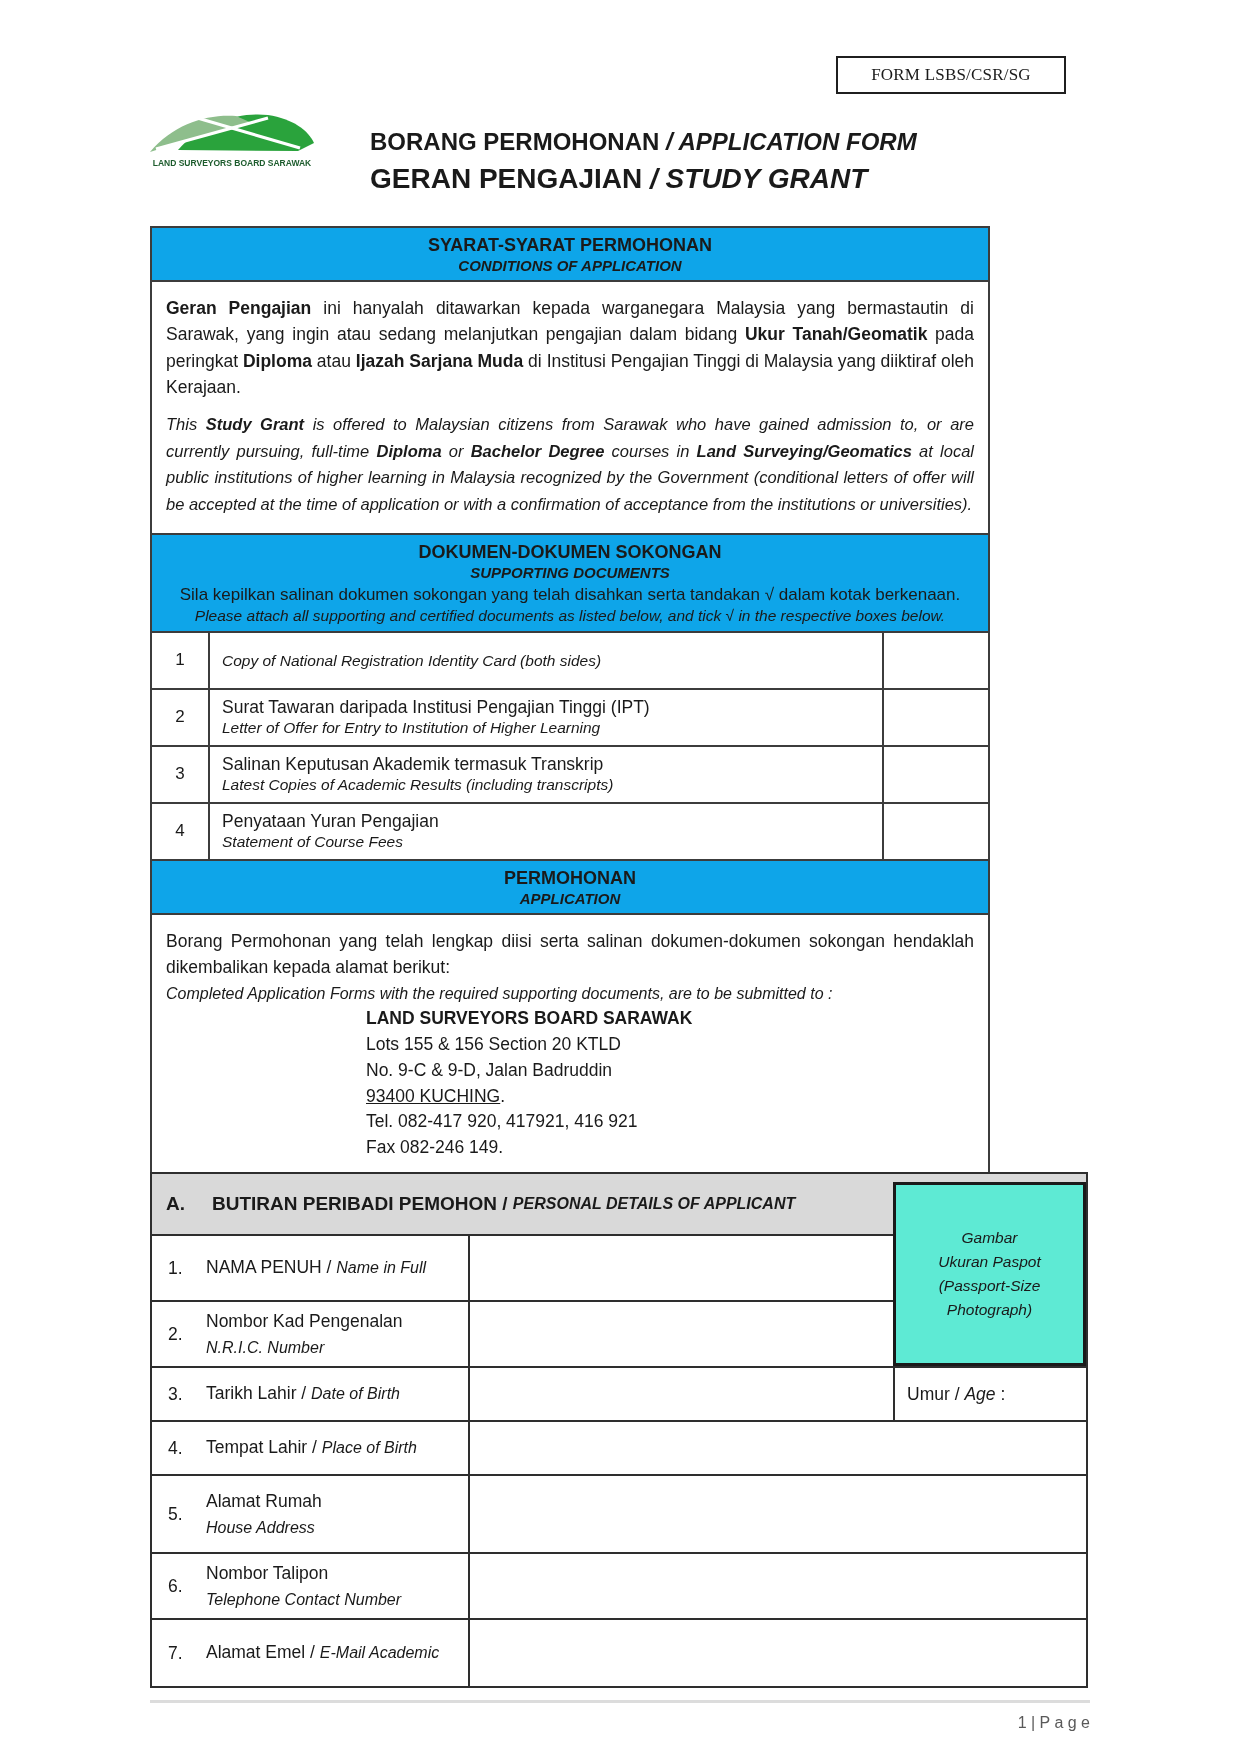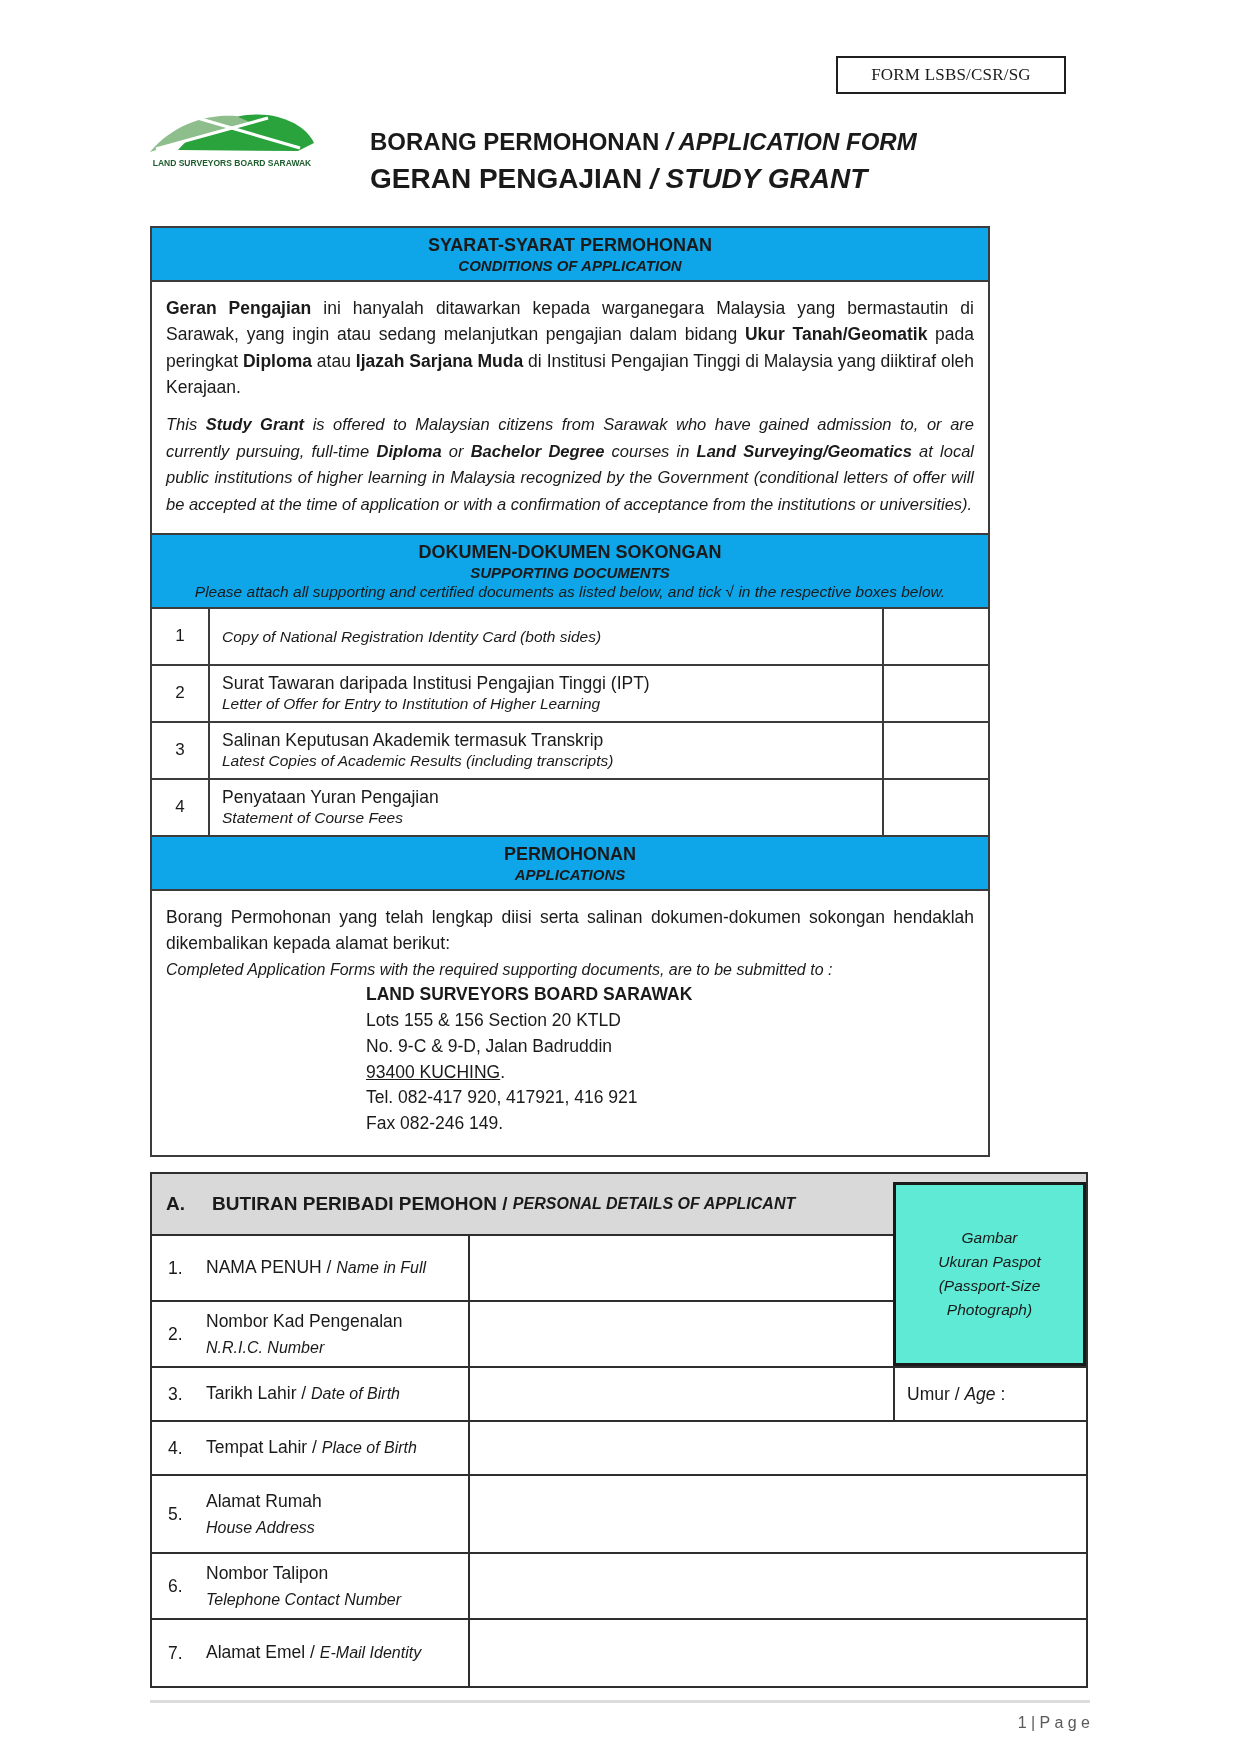--- a/index.html
+++ b/index.html
@@ -114,20 +114,21 @@
     </div>
 
     <div class="cond-body">
       <p class="p-my"><span style="font-weight: bold;">Geran Pengajian</span><span> ini hanyalah ditawarkan kepada warganegara Malaysia yang bermastautin di Sarawak, yang ingin atau sedang melanjutkan pengajian dalam bidang </span><span style="font-weight: bold;">Ukur Tanah/Geomatik</span><span> pada peringkat </span><span style="font-weight: bold;">Diploma</span><span> atau </span><span style="font-weight: bold;">Ijazah Sarjana Muda</span><span> di Institusi Pengajian Tinggi di Malaysia yang diiktiraf oleh Kerajaan.</span></p>
       <p class="p-en"><span style="font-style: italic;">This </span><span style="font-weight: bold; font-style: italic;">Study Grant</span><span style="font-style: italic;"> is offered to Malaysian citizens from Sarawak who have gained admission to, or are currently pursuing, full-time </span><span style="font-weight: bold; font-style: italic;">Diploma</span><span style="font-style: italic;"> or </span><span style="font-weight: bold; font-style: italic;">Bachelor Degree</span><span style="font-style: italic;"> courses in </span><span style="font-weight: bold; font-style: italic;">Land Surveying/Geomatics</span><span style="font-style: italic;"> at local public institutions of higher learning in Malaysia recognized by the Government (conditional letters of offer will be accepted at the time of application or with a confirmation of acceptance from the institutions or universities).</span></p>
     </div>
 
     <div class="sec-head">
       <div class="h-my">DOKUMEN-DOKUMEN SOKONGAN</div>
       <div class="h-en">SUPPORTING DOCUMENTS</div>
+      <div class="note-my">Sila kepilkan salinan dokumen sokongan yang telah disahkan serta tandakan √ dalam kotak berkenaan.</div>
       <div class="note-en">Please attach all supporting and certified documents as listed below, and tick √ in the respective boxes below.</div>
     </div>
 
     <div class="doc-row">
       <div class="dnum">1</div>
       <div class="ddesc">
         <div class="d-en">Copy of National Registration Identity Card (both sides)</div>
       </div>
       <div class="dcheck"></div>
     </div>
@@ -151,21 +152,21 @@
       <div class="dnum">4</div>
       <div class="ddesc">
         <div class="d-my">Penyataan Yuran Pengajian</div>
         <div class="d-en">Statement of Course Fees</div>
       </div>
       <div class="dcheck"></div>
     </div>
 
     <div class="sec-head">
       <div class="h-my">PERMOHONAN</div>
-      <div class="h-en">APPLICATIONS</div>
+      <div class="h-en">APPLICATION</div>
     </div>
 
     <div class="app-body">
       <p class="p-my2">Borang Permohonan yang telah lengkap diisi serta salinan dokumen-dokumen sokongan hendaklah dikembalikan kepada alamat berikut:</p>
       <p class="p-en2">Completed Application Forms with the required supporting documents, are to be submitted to :</p>
       <div class="address">
         <div class="a-name">LAND SURVEYORS BOARD SARAWAK</div>
         <div>Lots 155 &amp; 156 Section 20 KTLD</div>
         <div>No. 9-C &amp; 9-D, Jalan Badruddin</div>
         <div><span class="u">93400 KUCHING</span><span>.</span></div>
@@ -230,21 +231,21 @@
       <div class="f-label">
         <span class="f-num">6.</span>
         <span class="f-text"><span>Nombor Talipon</span><span class="f-line2" style="display:block">Telephone Contact Number</span></span>
       </div>
       <div class="f-input"></div>
     </div>
 
     <div class="f-row last" style="height:66px">
       <div class="f-label">
         <span class="f-num">7.</span>
-        <span class="f-text"><span>Alamat Emel</span><span class="sep"> / </span><span class="f-en">E-Mail Identity</span></span>
+        <span class="f-text"><span>Alamat Emel</span><span class="sep"> / </span><span class="f-en">E-Mail Academic</span></span>
       </div>
       <div class="f-input"></div>
     </div>
 
     <div class="photo-box">
       <div class="photo-text">Gambar
 Ukuran Paspot
 (Passport-Size
 Photograph)</div>
     </div>

